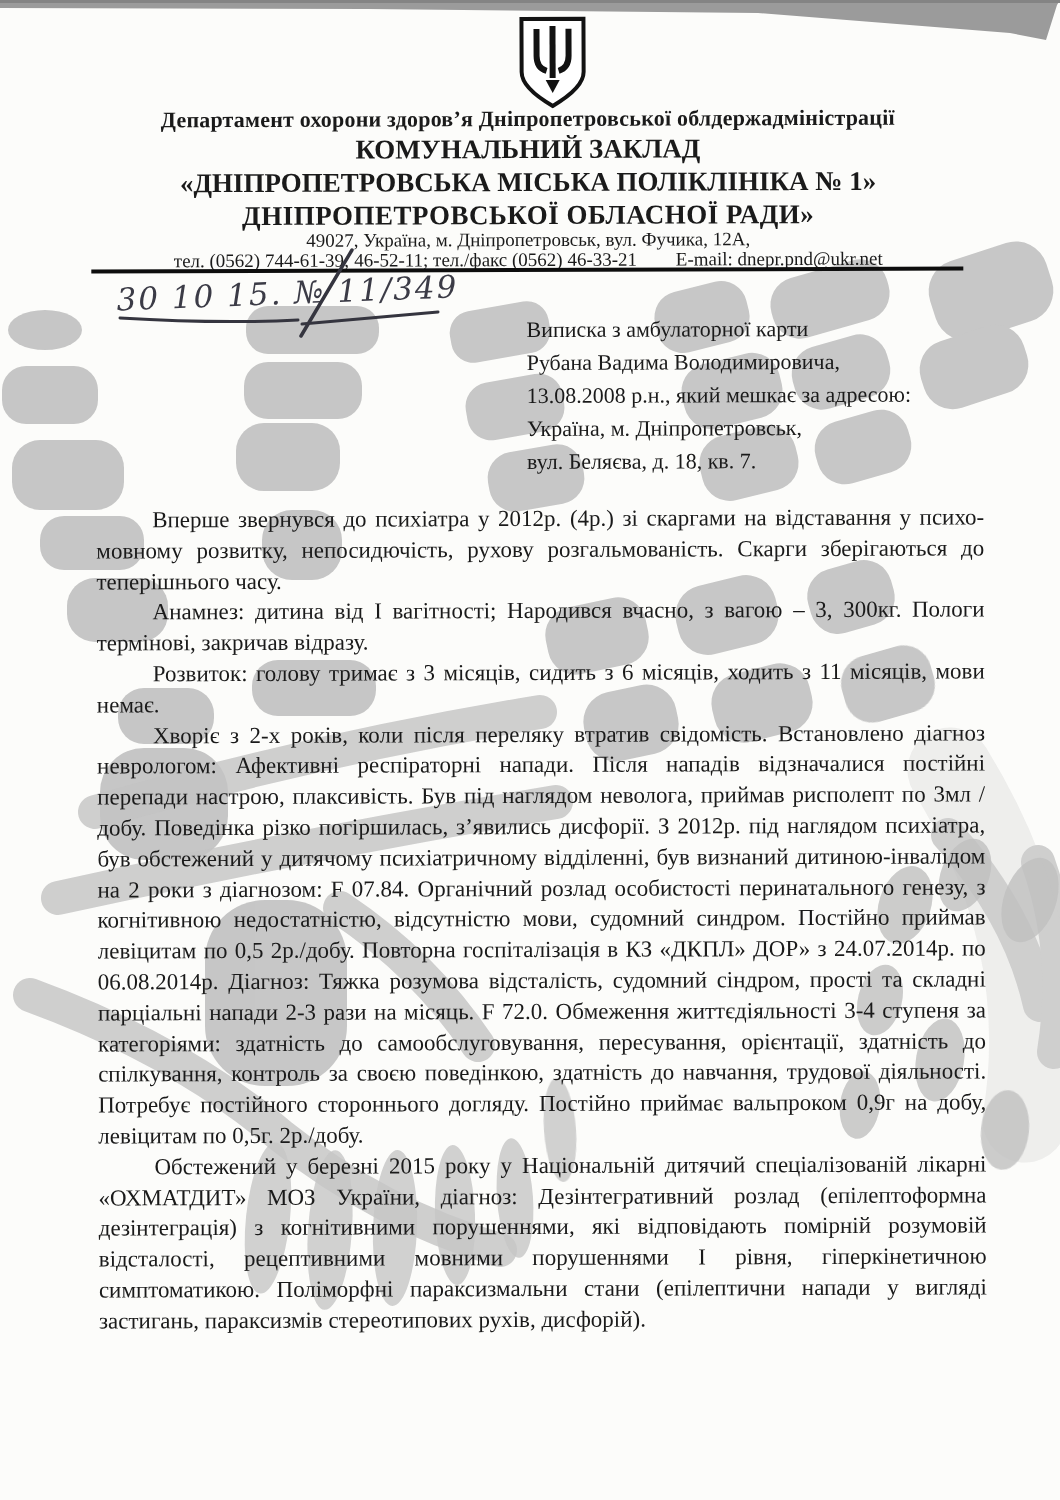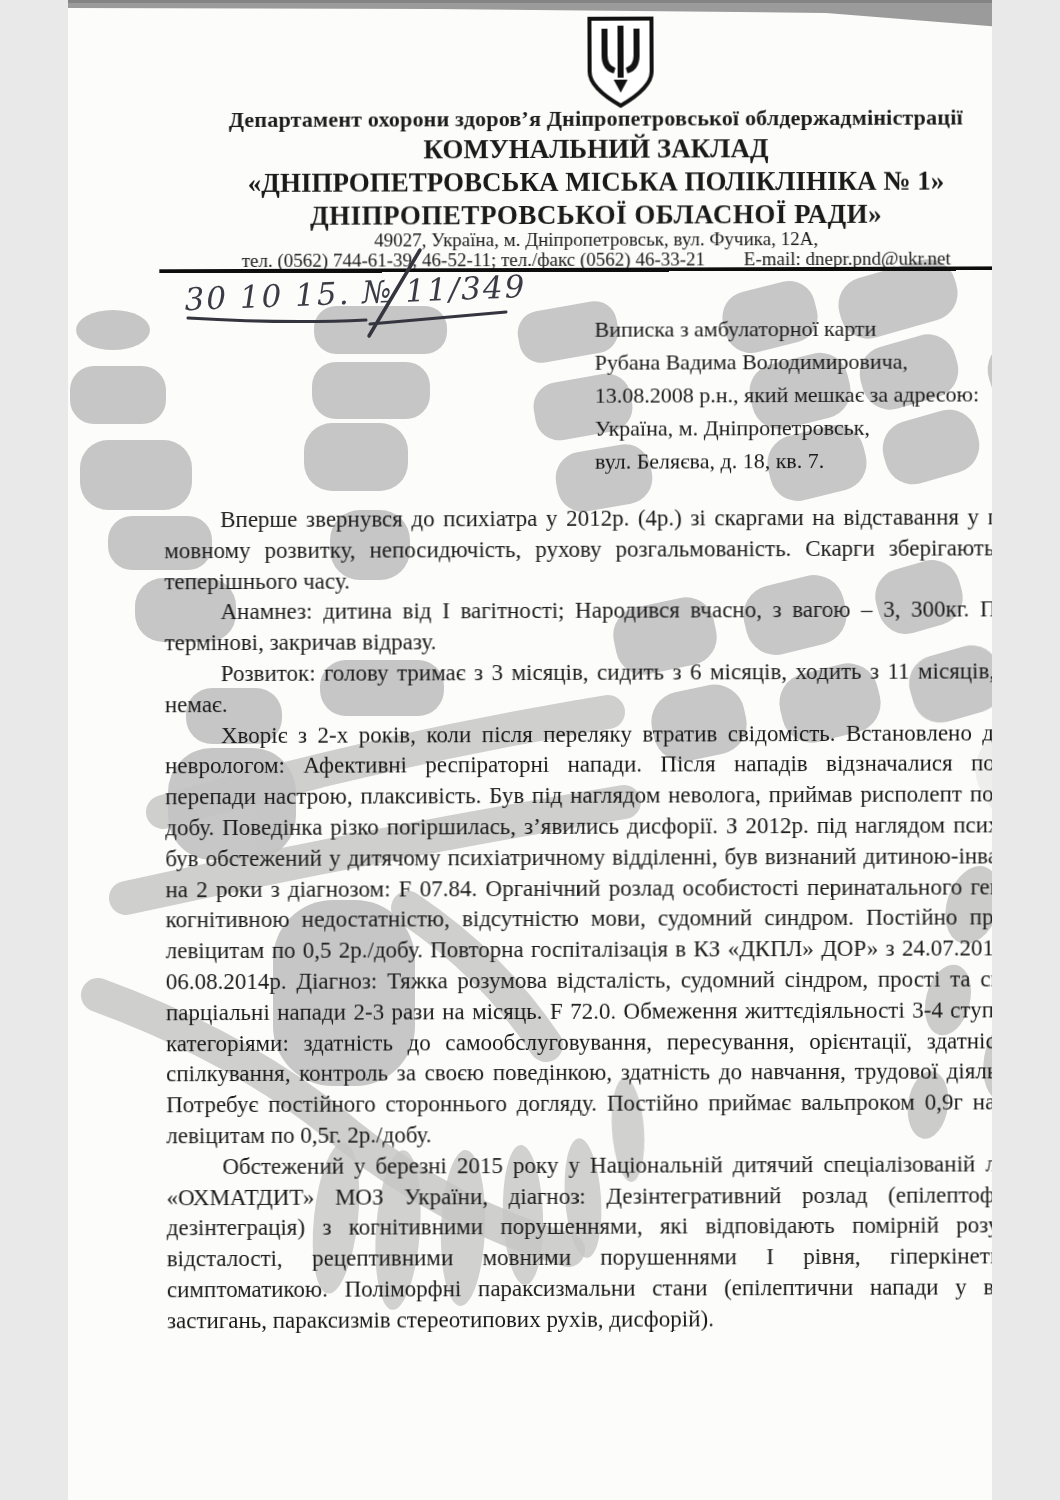--- a/index.html
+++ b/index.html
@@ -1,17 +1,17 @@
 <!DOCTYPE html>
 <html><head>
 <meta charset="utf-8">
 <style>
   html,body{margin:0;padding:0;background:#e9e9e9;}
   .page{
-    position:relative;width:924px;height:1500px;margin:0 auto;
+    position:relative;width:1060px;height:1500px;margin:0 auto;
     background:#fcfcfa;overflow:hidden;
     font-family:"Liberation Serif", serif;color:#1a1a1a;
   }
   .noise{position:absolute;left:0;top:0;z-index:1;}
   .ink{position:absolute;left:0;top:0;z-index:3;pointer-events:none;}
   .content{position:absolute;left:0;top:0;width:100%;height:100%;z-index:2;transform:rotate(-0.2deg);}
   .abs{position:absolute;}
   .hdr{left:60px;width:940px;text-align:center;white-space:nowrap;}
   .emblem{left:518px;top:16px;width:74px;height:94px;}
   .dept{top:106px;font-weight:bold;font-size:22px;letter-spacing:0.2px;}

